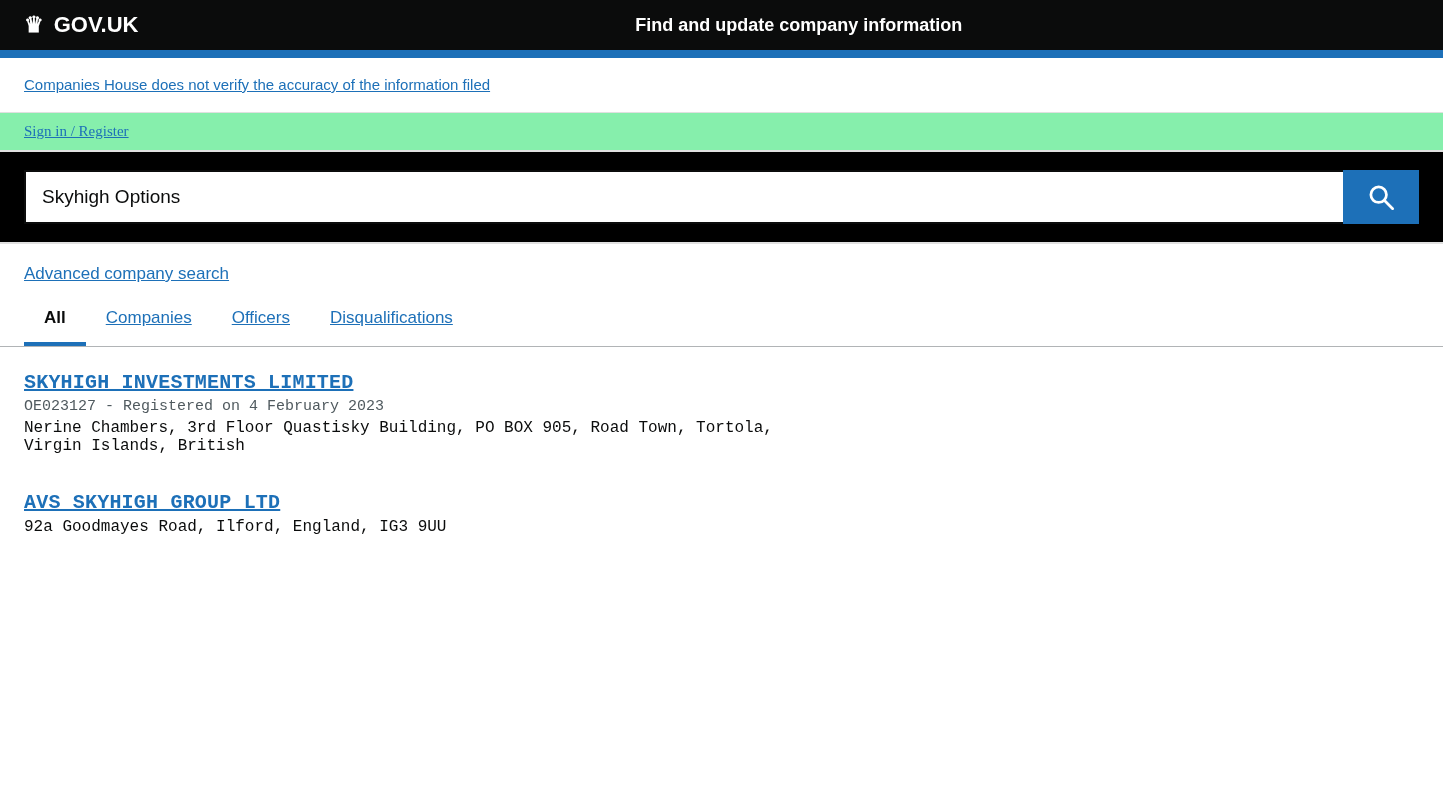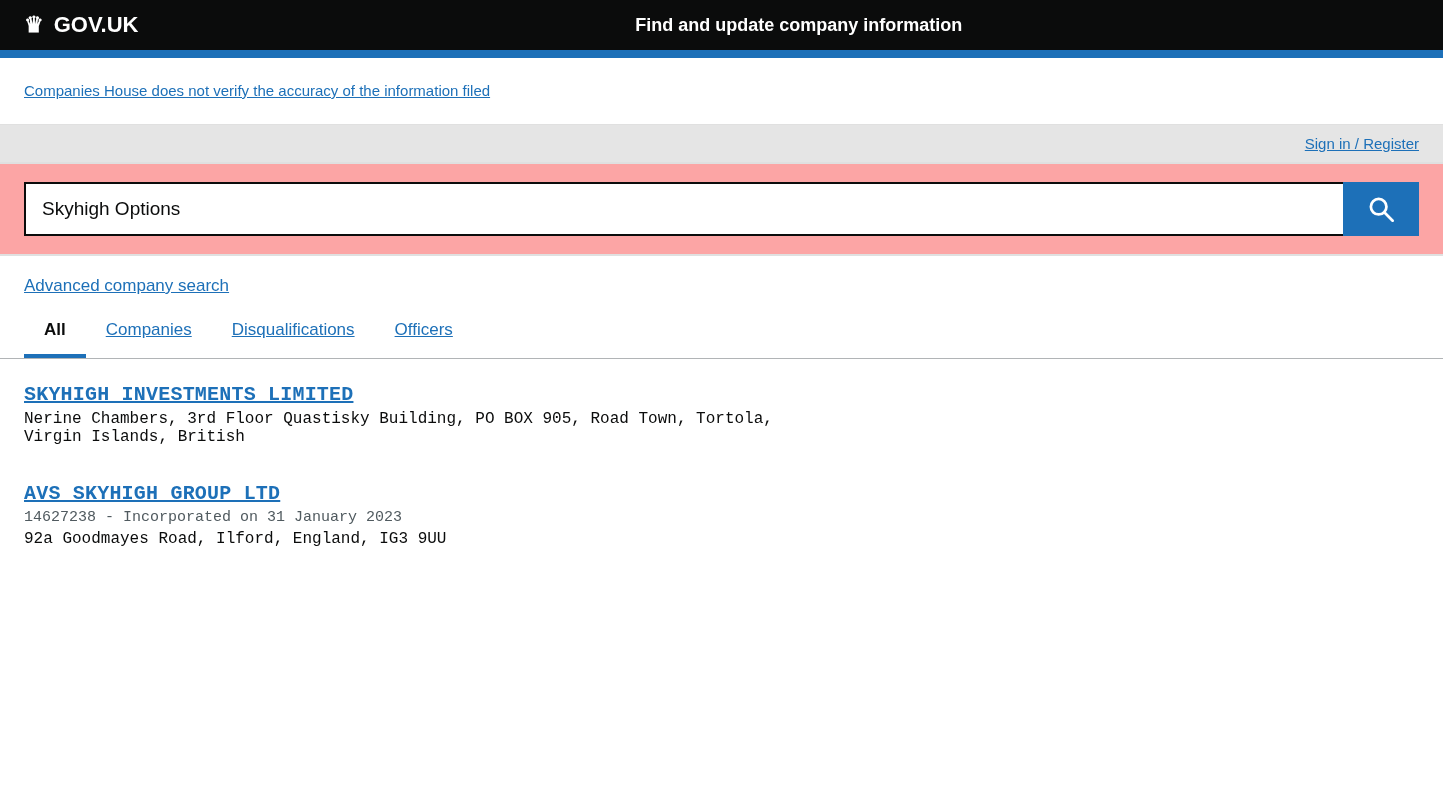--- a/index.html
+++ b/index.html
@@ -36,45 +36,46 @@
 
     
     .blue-bar {
       background: #1d70b8;
       height: 8px;
     }
 
     
     .disclaimer {
       background: #fff;
-      padding: 24px 24px;
+      padding: 18px 24px;
       border-bottom: 1px solid #e0e0e0;
     }
     .disclaimer a {
       color: #1d70b8;
       text-decoration: underline;
       font-size: 15px;
     }
 
     
     .sign-in-bar {
       display: flex;
-      justify-content: flex-end;
+      justify-content: flex-start;
       padding: 10px 24px;
-      background: #e5e5e5;
+      background: #86efac;
+      font-family: Liberation Serif, serif;
     }
     .sign-in-bar a {
       color: #1d70b8;
       text-decoration: underline;
       font-size: 15px;
     }
 
     
     .search-area {
-      background: #fca5a5;
+      background: #000000;
       padding: 18px 24px 18px 24px;
       border-top: 2px solid #e0e0e0;
       border-bottom: 2px solid #e0e0e0;
     }
     .search-row {
       display: flex;
       align-items: stretch;
       max-width: 100%;
     }
     .search-input {
@@ -200,35 +201,35 @@
 </div>
 
 <div class="advanced-search-area">
   <a href="#">Advanced company search</a>
 </div>
 
 <div class="tabs-area">
   <div class="tabs">
     <button class="tab active">All</button>
     <button class="tab">Companies</button>
+    <button class="tab">Officers</button>
     <button class="tab">Disqualifications</button>
-    <button class="tab">Officers</button>
   </div>
 </div>
 
 <div class="results-area">
 
   <div class="result-item">
     <div class="result-title">
       <a href="#">SKYHIGH INVESTMENTS LIMITED</a>
     </div>
+    <div class="result-meta">OE023127 - Registered on 4 February 2023</div>
     <div class="result-address">Nerine Chambers, 3rd Floor Quastisky Building, PO BOX 905, Road Town, Tortola,<br>Virgin Islands, British</div>
   </div>
 
   <div class="result-item">
     <div class="result-title">
       <a href="#">AVS SKYHIGH GROUP LTD</a>
     </div>
-    <div class="result-meta">14627238 - Incorporated on 31 January 2023</div>
     <div class="result-address">92a Goodmayes Road, Ilford, England, IG3 9UU</div>
   </div>
 
 </div>
 
 </body></html>

